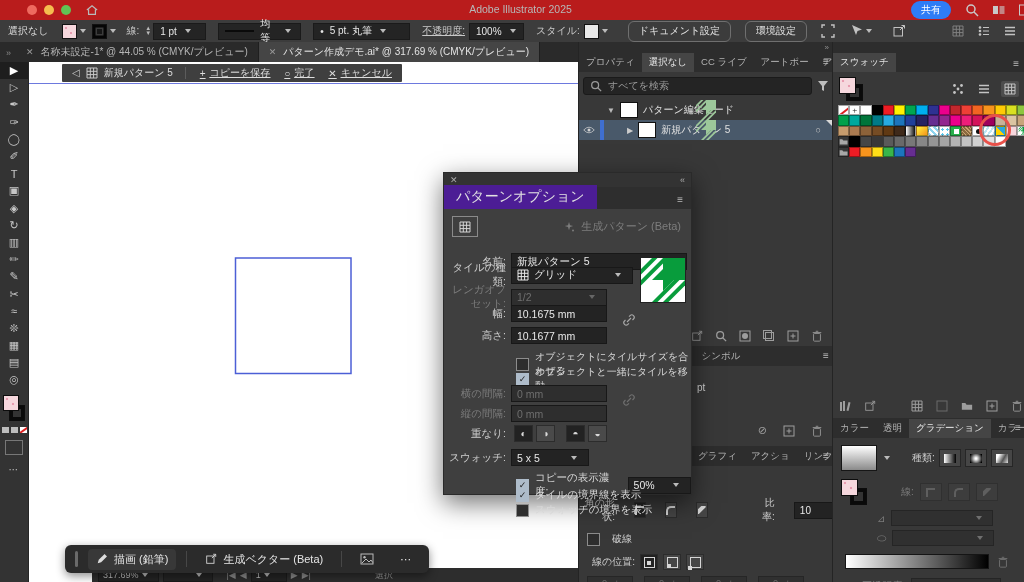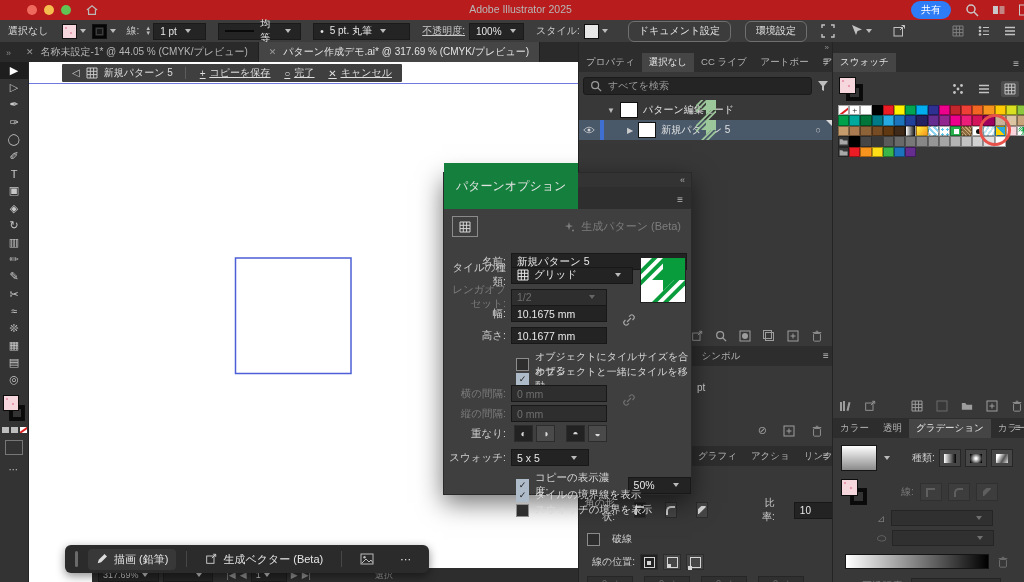--- a/index.html
+++ b/index.html
@@ -69,21 +69,21 @@
   .drawbar .dbtn{display:flex;align-items:center;gap:6px;color:#e6e6e6;font-size:11px;padding:3px 8px;border-radius:4px;}
   .drawbar .dbtn.boxed{background:#383838;}
   .drawbar .ddiv{width:1px;height:16px;background:#474747;}
   .statusbar{position:absolute;left:64px;top:506px;width:486px;height:14px;background:#2d2d2d;display:flex;align-items:center;color:#b9b9b9;font-size:9px;gap:4px;padding:0 6px;z-index:3;}
   .statusbar .sb-sel{background:#242424;border:1px solid #1b1b1b;padding:0 4px;display:flex;align-items:center;height:11px;}
 
   
   .dialog{left:443px;top:172px;width:247px;height:321px;background:#3f3f3f;z-index:6;box-shadow:0 8px 24px rgba(0,0,0,.55);border:1px solid #2a2a2a;}
   .dlg-head{height:14px;background:#333;display:flex;align-items:center;justify-content:space-between;padding:0 6px;color:#aaa;font-size:9px;}
   .dlg-tabs{height:22px;background:#2e2e2e;display:flex;align-items:flex-end;}
-  .dlg-tab{background:#15803d;color:#e2e2e2;height:22px;display:flex;align-items:center;padding:12px 12px;font-size:12px;}
+  .dlg-tab{background:#4c1d95;color:#e2e2e2;height:22px;display:flex;align-items:center;padding:1px 12px;font-size:14px;}
   .dlg-menu{margin-left:auto;color:#bdbdbd;padding:0 8px 4px;}
   .dlg-body{position:relative;height:calc(100% - 36px);font-size:10.5px;}
   .drow{position:absolute;display:flex;align-items:center;}
   .dlbl{color:#cfcfcf;text-align:right;display:inline-block;}
   .dlbl.dis,.dis{color:#7b7b7b;}
   .dinp{background:#232323;border:1px solid #181818;color:#e8e8e8;height:15px;display:flex;align-items:center;padding:0 5px;}
   .dinp.dis{color:#6f6f6f;background:#2e2e2e;}
   .dsel .chev{margin-left:auto;}
   .dckb{width:11px;height:11px;border:1px solid #8c8c8c;background:#2e2e2e;margin-right:6px;display:flex;align-items:center;justify-content:center;color:#1c1c1c;font-size:9px;flex:none;}
   .dckb.on{background:#aebcca;border-color:#aebcca;}

